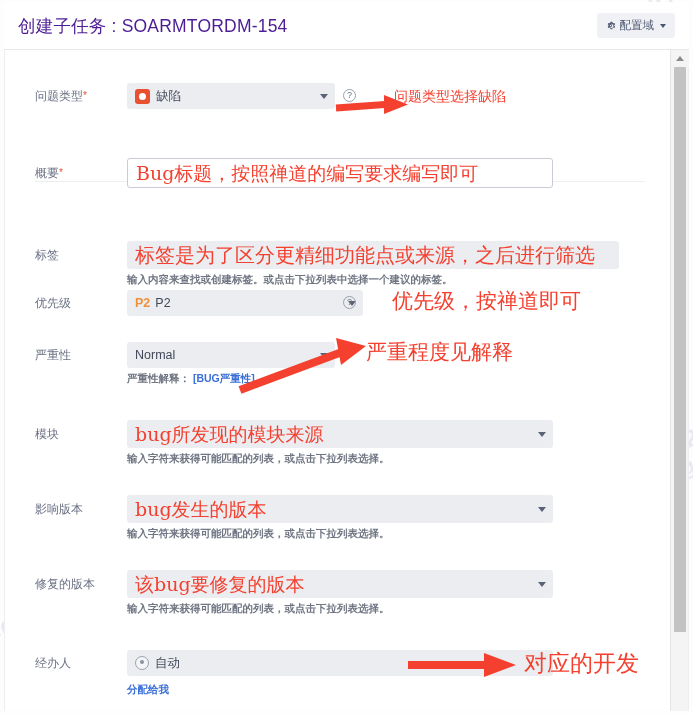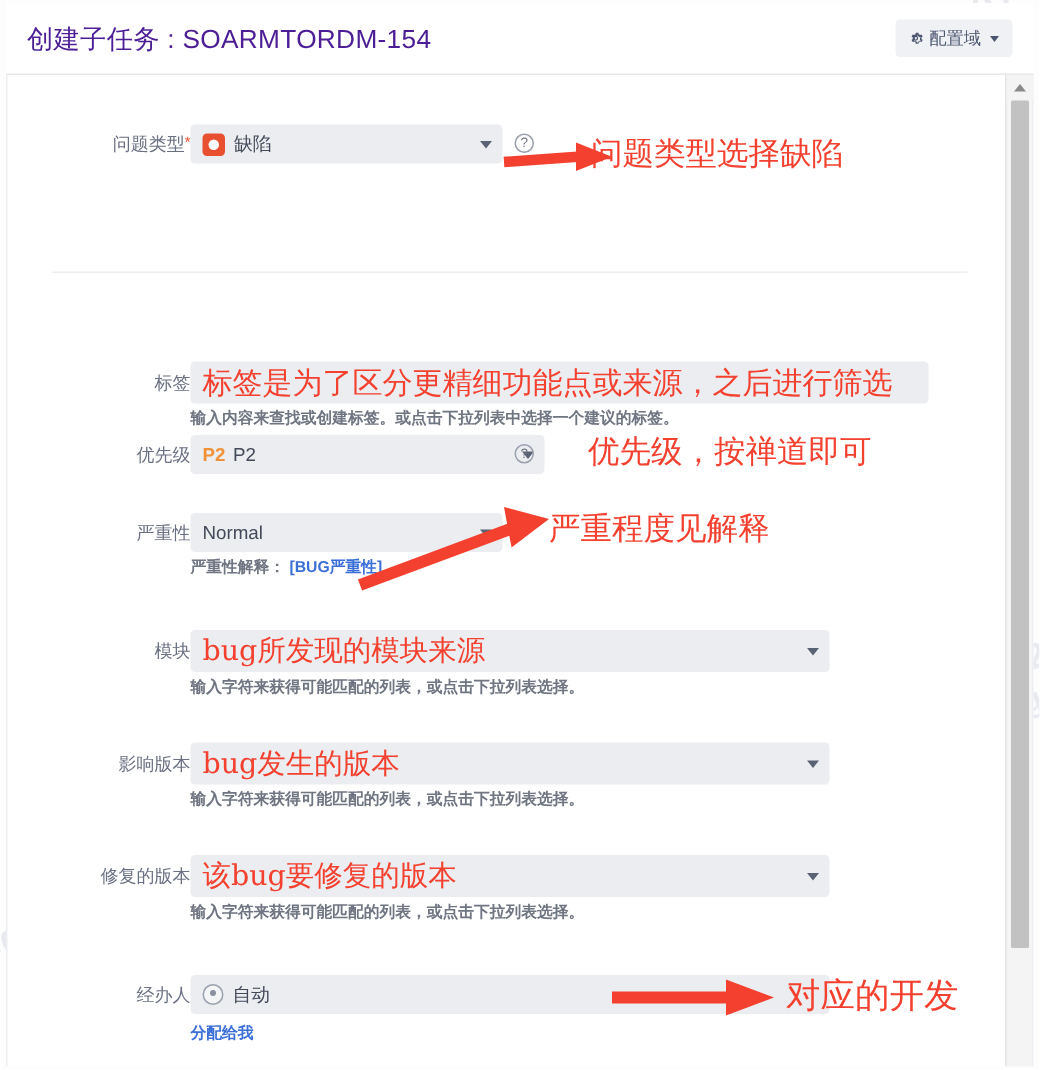--- a/index.html
+++ b/index.html
@@ -129,21 +129,22 @@
   }
 
   
   .row {
     position: absolute;
     display: flex;
     align-items: flex-start;
   }
   .lbl {
     width: 92px;
-    text-align: right;
+    text-align: left;
+    padding-right: 11px;
     font-size: 12px;
     color: #6b7184;
     line-height: 26px;
     flex: none;
     white-space: nowrap;
   }
   .req { color: #e8502f; font-size: 10px; vertical-align: top; }
   .ctl { position: relative; }
 
   .sel {
@@ -318,20 +319,28 @@
             <span class="bugicon">
                 <i></i>
               </span>
             <span>缺陷</span>
             <span class="chev"></span>
           </div>
           <div class="qmark" style="left:216px;">?</div>
         </div>
       </div>
 
+      <div class="row" style="left:30px; top:108px;">
+        <div class="lbl" style="line-height:30px;"><span>概要</span><span class="req">*</span></div>
+        <div class="ctl">
+          <div class="txtinput" style="width:426px;">
+            <span class="redtext">Bug标题，按照禅道的编写要求编写即可</span>
+          </div>
+        </div>
+      </div>
 
       <div class="row" style="left:30px; top:156px;margin-top:35px;">
         <div class="lbl" style="line-height:28px;">标签</div>
         <div class="ctl">
           <div class="sel" style="width:492px; height:28px; background:#ebedf0;">
             <span class="redtext" style="font-size:20px;">标签是为了区分更精细功能点或来源，之后进行筛选</span>
           </div>
           <div class="hint">输入内容来查找或创建标签。或点击下拉列表中选择一个建议的标签。</div>
         </div>
       </div>
@@ -416,21 +425,21 @@
         </div>
       <div class="sb-thumb"></div>
     </div>
 
   </div>
 
   <svg class="arrow" style="left:334px; top:92px;" width="80" height="26" viewBox="0 0 80 26">
     <path d="M2 16 L58 12" stroke="#f4402f" stroke-width="7" stroke-linecap="butt"></path>
     <path d="M50 3 L74 12.5 L50 22 Z" fill="#f4402f"></path>
   </svg>
-  <div class="anno" style="left:394px; top:88px; font-size:21px;">问题类型选择缺陷</div>
+  <div class="anno" style="left:394px; top:88px; font-size:14px;">问题类型选择缺陷</div>
 
   <div class="anno" style="left:392px; top:287px; font-size:21px;">优先级，按禅道即可</div>
 
   <svg class="arrow" style="left:224px; top:338px;" width="150" height="56" viewBox="0 0 150 56">
     <path d="M16 52 L118 14" stroke="#f4402f" stroke-width="8" stroke-linecap="butt"></path>
     <path d="M112 0 L142 8 L117 27 Z" fill="#f4402f"></path>
   </svg>
   <div class="anno" style="left:366px; top:338px; font-size:21px;">严重程度见解释</div>
 
   <svg class="arrow" style="left:406px; top:652px;" width="116" height="26" viewBox="0 0 116 26">

